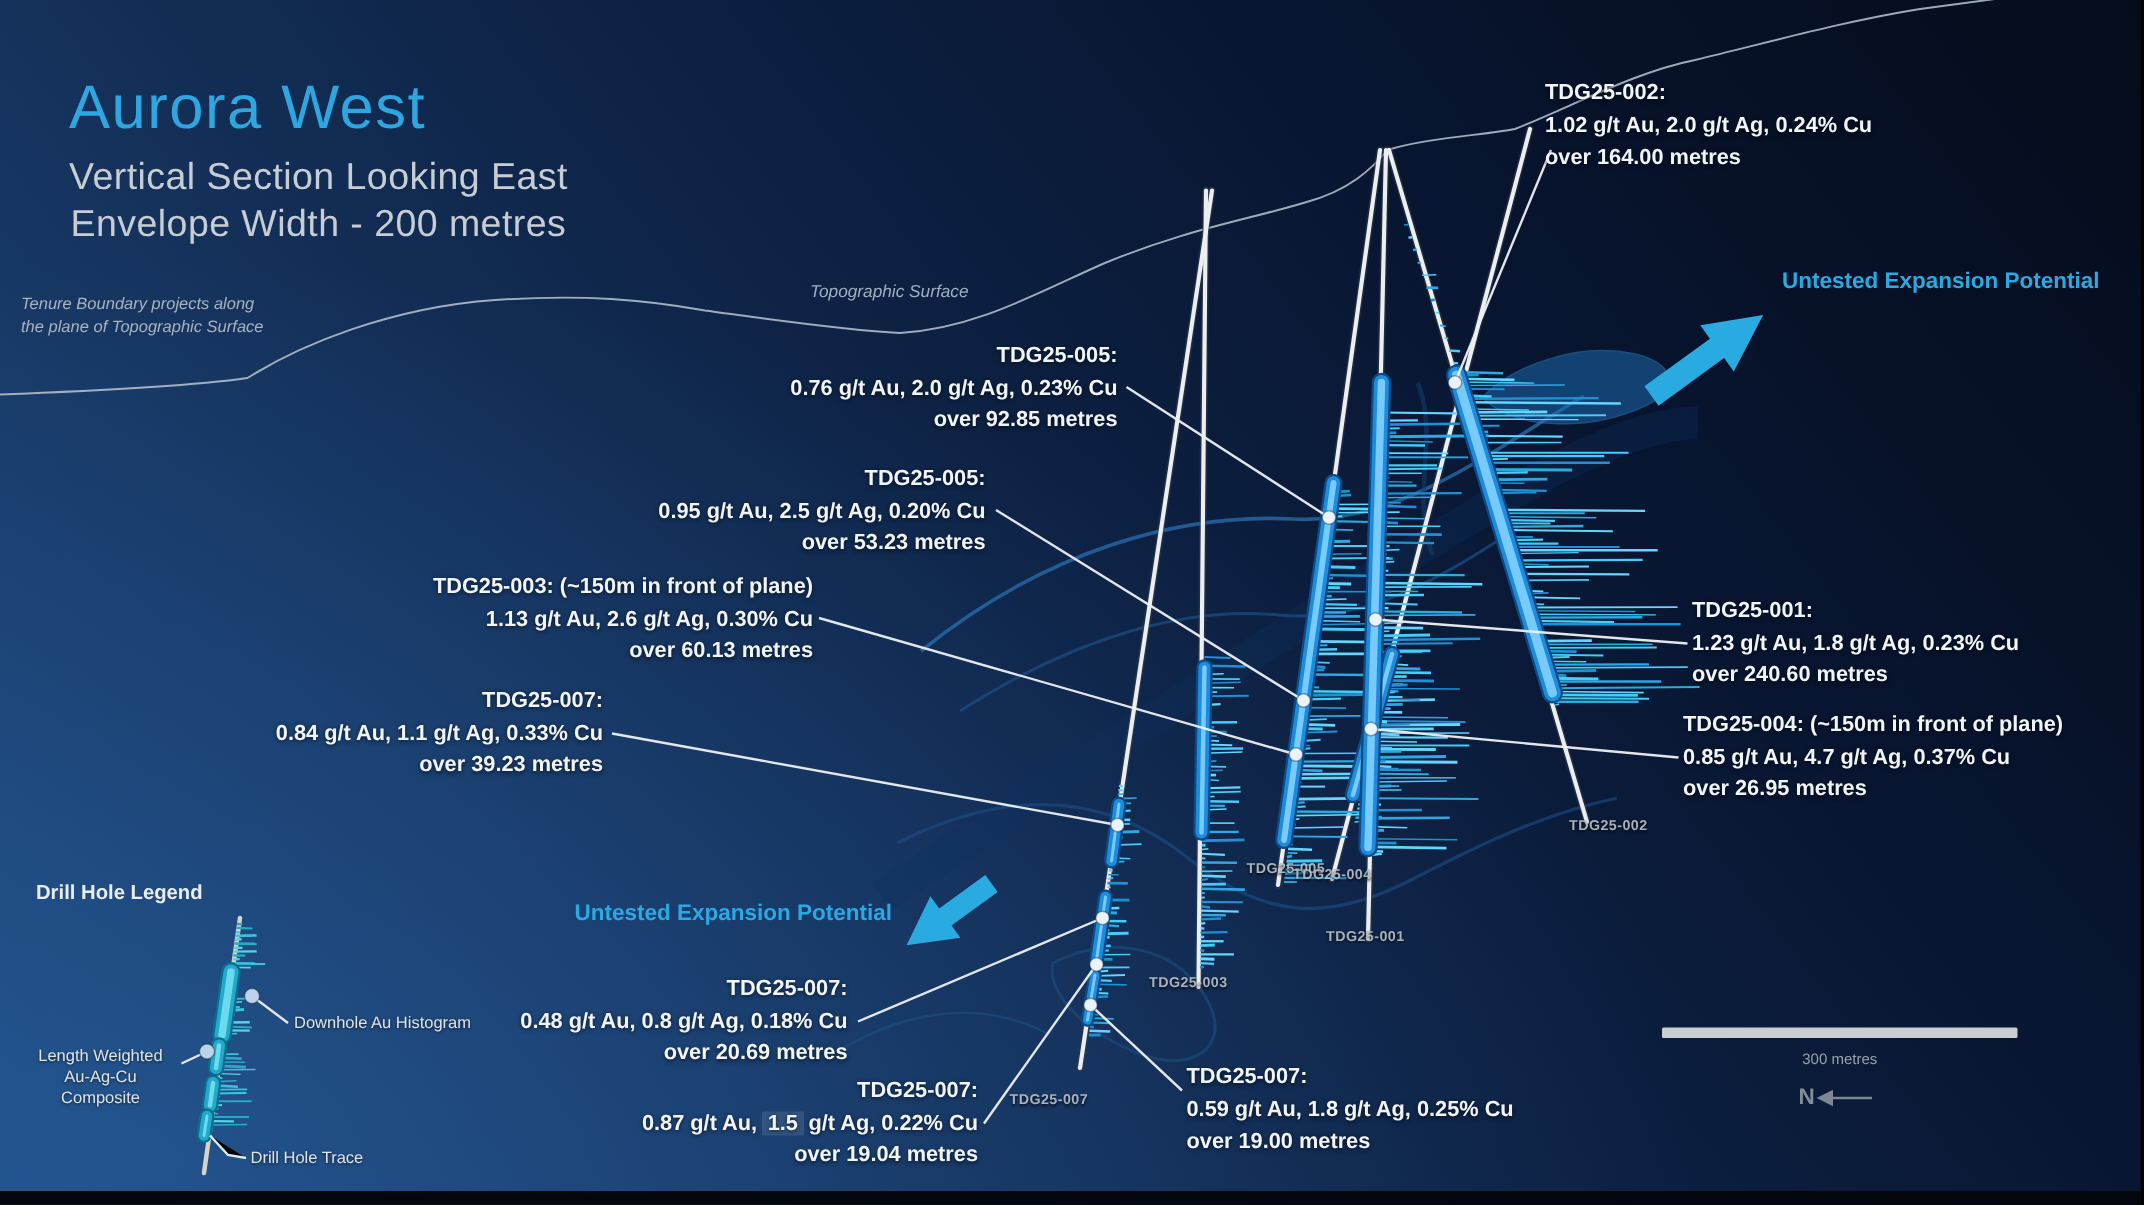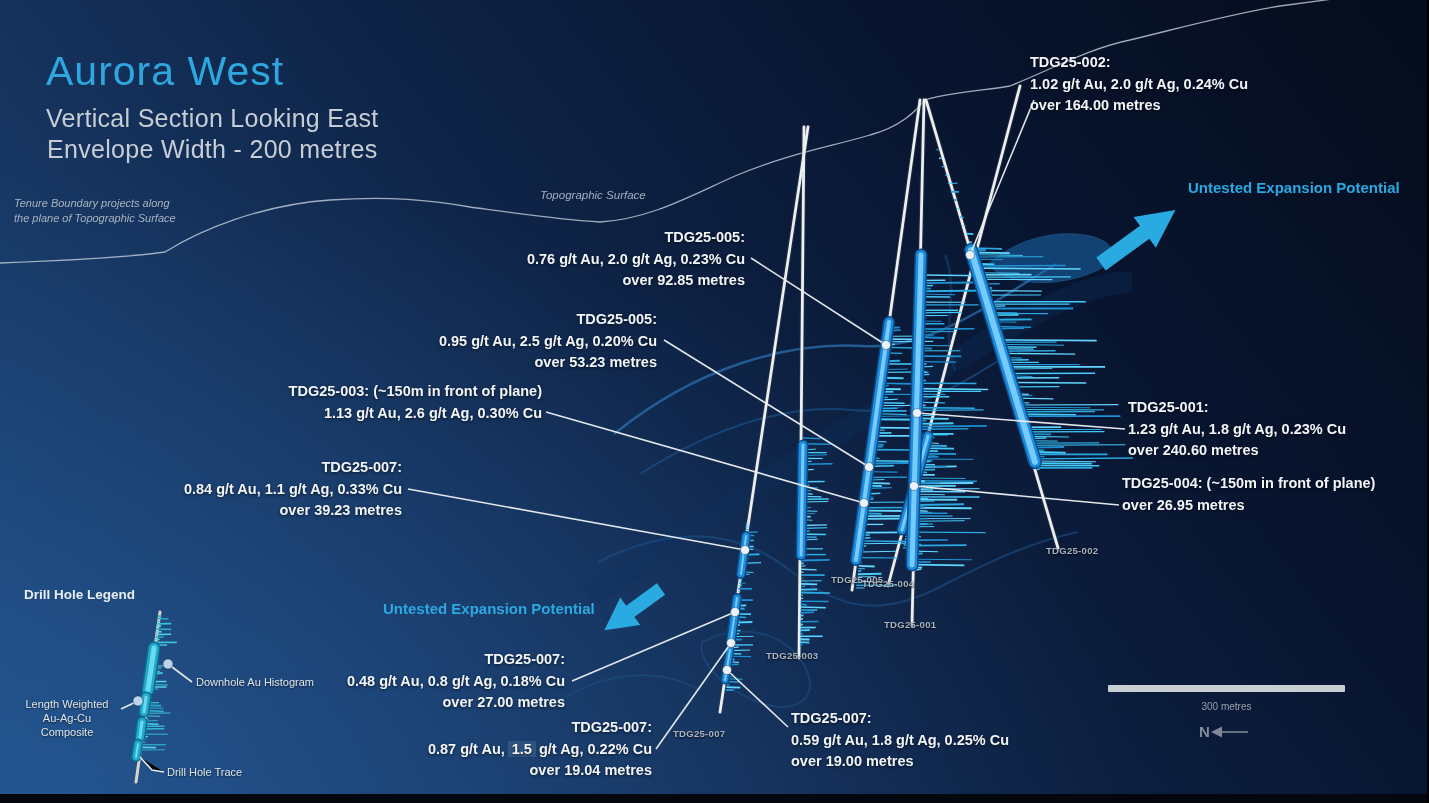--- a/index.html
+++ b/index.html
@@ -735,32 +735,33 @@
 
   <div class="ann r" style="left:325px;top:309px;width:332px">
     <div>TDG25-005:</div>
     <div>0.95 g/t Au, 2.5 g/t Ag, 0.20% Cu</div>
     <div>over 53.23 metres</div>
   </div>
 
   <div class="ann r" style="left:210px;top:381px;width:332px">
     <div>TDG25-003: (~150m in front of plane)</div>
     <div>1.13 g/t Au, 2.6 g/t Ag, 0.30% Cu</div>
+    <div>over 60.13 metres</div>
   </div>
 
   <div class="ann r" style="left:130px;top:457px;width:272px">
     <div>TDG25-007:</div>
     <div>0.84 g/t Au, 1.1 g/t Ag, 0.33% Cu</div>
     <div>over 39.23 metres</div>
   </div>
 
   <div class="ann r" style="left:235px;top:649px;width:330px">
     <div>TDG25-007:</div>
     <div>0.48 g/t Au, 0.8 g/t Ag, 0.18% Cu</div>
-    <div>over 27.00 metres</div>
+    <div>over 20.69 metres</div>
   </div>
 
   <div class="ann r" style="left:320px;top:717px;width:332px">
     <div>TDG25-007:</div>
     <div><span>0.87 g/t Au,</span><span class="patch">1.5</span><span>g/t Ag, 0.22% Cu</span></div>
     <div>over 19.04 metres</div>
   </div>
 
   <div class="ann" style="left:791px;top:708px">
     <div>TDG25-007:</div>
@@ -769,20 +770,21 @@
   </div>
 
   <div class="ann" style="left:1128px;top:397px">
     <div>TDG25-001:</div>
     <div>1.23 g/t Au, 1.8 g/t Ag, 0.23% Cu</div>
     <div>over 240.60 metres</div>
   </div>
 
   <div class="ann" style="left:1122px;top:473px">
     <div>TDG25-004: (~150m in front of plane)</div>
+    <div>0.85 g/t Au, 4.7 g/t Ag, 0.37% Cu</div>
     <div>over 26.95 metres</div>
   </div>
 
   <div class="holelbl" style="left:1046px;top:545px">TDG25-002</div>
   <div class="holelbl" style="left:831px;top:574px">TDG25-005</div>
   <div class="holelbl" style="left:862px;top:578px">TDG25-004</div>
   <div class="holelbl" style="left:884px;top:619px">TDG25-001</div>
   <div class="holelbl" style="left:766px;top:650px">TDG25-003</div>
   <div class="holelbl" style="left:673px;top:728px">TDG25-007</div>
 

